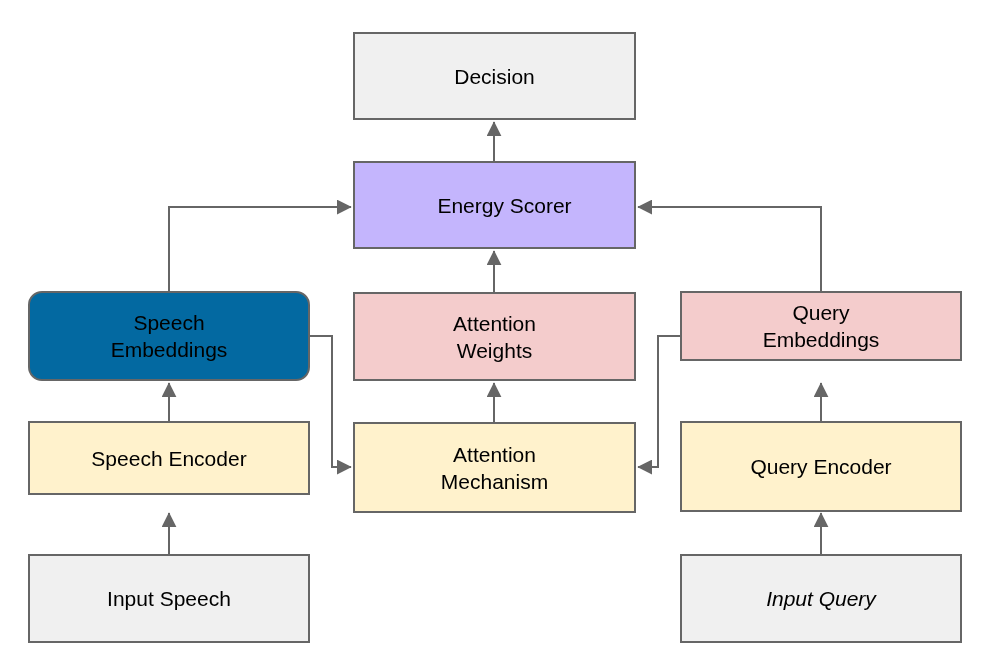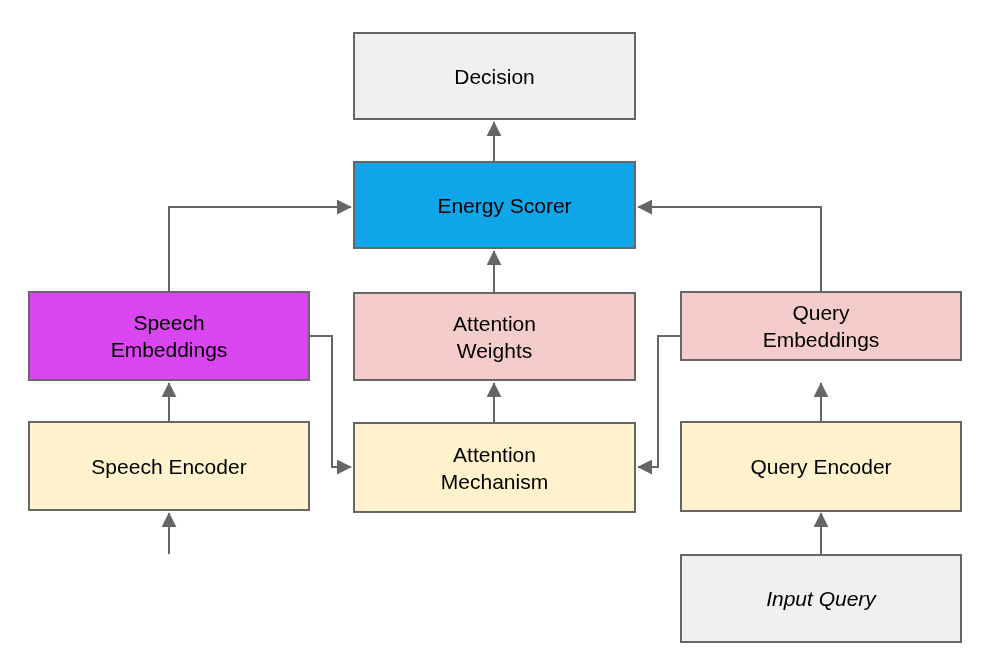--- a/index.html
+++ b/index.html
@@ -29,21 +29,21 @@
     line-height: 27px;
     color: #000000;
     white-space: pre-line;
   }
   
   .n-decision            { left: 353px; top: 32px;  width: 283px; height: 88px; }
   .n-energy-scorer       { left: 353px; top: 161px; width: 283px; height: 88px; }
   .n-speech-embeddings   { left: 28px;  top: 291px; width: 282px; height: 90px; }
   .n-attention-weights   { left: 353px; top: 292px; width: 283px; height: 89px; }
   .n-query-embeddings    { left: 680px; top: 291px; width: 282px; height: 70px; }
-  .n-speech-encoder      { left: 28px;  top: 421px; width: 282px; height: 90px; }
+  .n-speech-encoder      { left: 28px;  top: 421px; width: 282px; height: 74px; }
   .n-attention-mechanism { left: 353px; top: 422px; width: 283px; height: 91px; }
   .n-query-encoder       { left: 680px; top: 421px; width: 282px; height: 91px; }
   .n-input-speech        { left: 28px;  top: 554px; width: 282px; height: 89px; }
   .n-input-query         { left: 680px; top: 554px; width: 282px; height: 89px; font-style: italic; }
 </style>
 </head>
 <body>
 
 <div class="canvas">
 
@@ -63,34 +63,35 @@
       <path d="M 821 291 L 821 207 L 638 207" marker-end="url(#arrow)"></path>
       <path d="M 680 336 L 658 336 L 658 467 L 638 467" marker-end="url(#arrow)"></path>
       <path d="M 494 422 L 494 383" marker-end="url(#arrow)"></path>
       <path d="M 494 292 L 494 251" marker-end="url(#arrow)"></path>
       <path d="M 494 161 L 494 122" marker-end="url(#arrow)"></path>
     </g>
   </svg>
 
   <div class="node n-decision" style="background-color: rgb(240, 240, 240);">Decision</div>
 
-  <div class="node n-energy-scorer" style="background-color: #0ea5e9; padding-left: 20px;">Energy Scorer</div>
+  <div class="node n-energy-scorer" style="background-color: #c4b5fd; padding-left: 20px;">Energy Scorer</div>
 
-  <div class="node n-speech-embeddings" style="background-color: #d946ef;">Speech
+  <div class="node n-speech-embeddings" style="background-color: #0369a1; border-radius: 14px;">Speech
 Embeddings</div>
 
   <div class="node n-attention-weights" style="background-color: rgb(244, 204, 204);">Attention
 Weights</div>
 
   <div class="node n-query-embeddings" style="background-color: rgb(244, 204, 204);">Query
 Embeddings</div>
 
   <div class="node n-speech-encoder" style="background-color: rgb(255, 242, 204);">Speech Encoder</div>
 
   <div class="node n-attention-mechanism" style="background-color: rgb(255, 242, 204);">Attention
 Mechanism</div>
 
   <div class="node n-query-encoder" style="background-color: rgb(255, 242, 204);">Query Encoder</div>
 
+  <div class="node n-input-speech" style="background-color: rgb(240, 240, 240);">Input Speech</div>
 
   <div class="node n-input-query" style="background-color: rgb(240, 240, 240);">Input Query</div>
 
 </div>
 
 </body></html>

